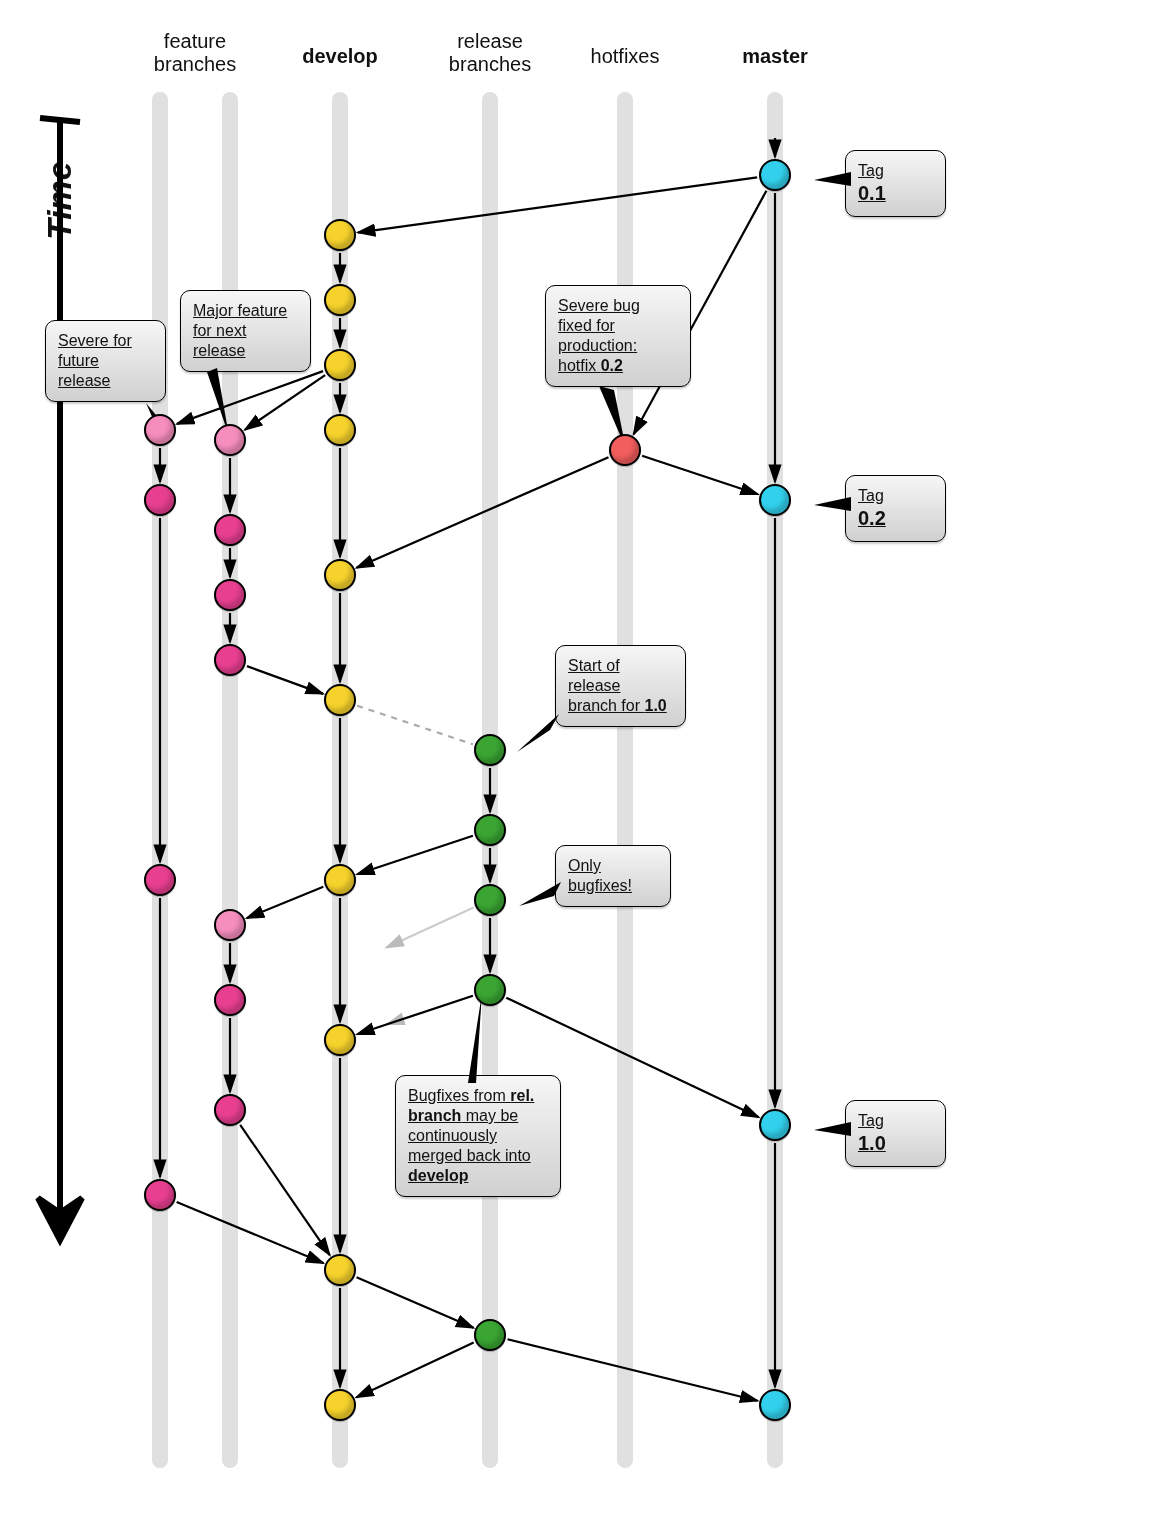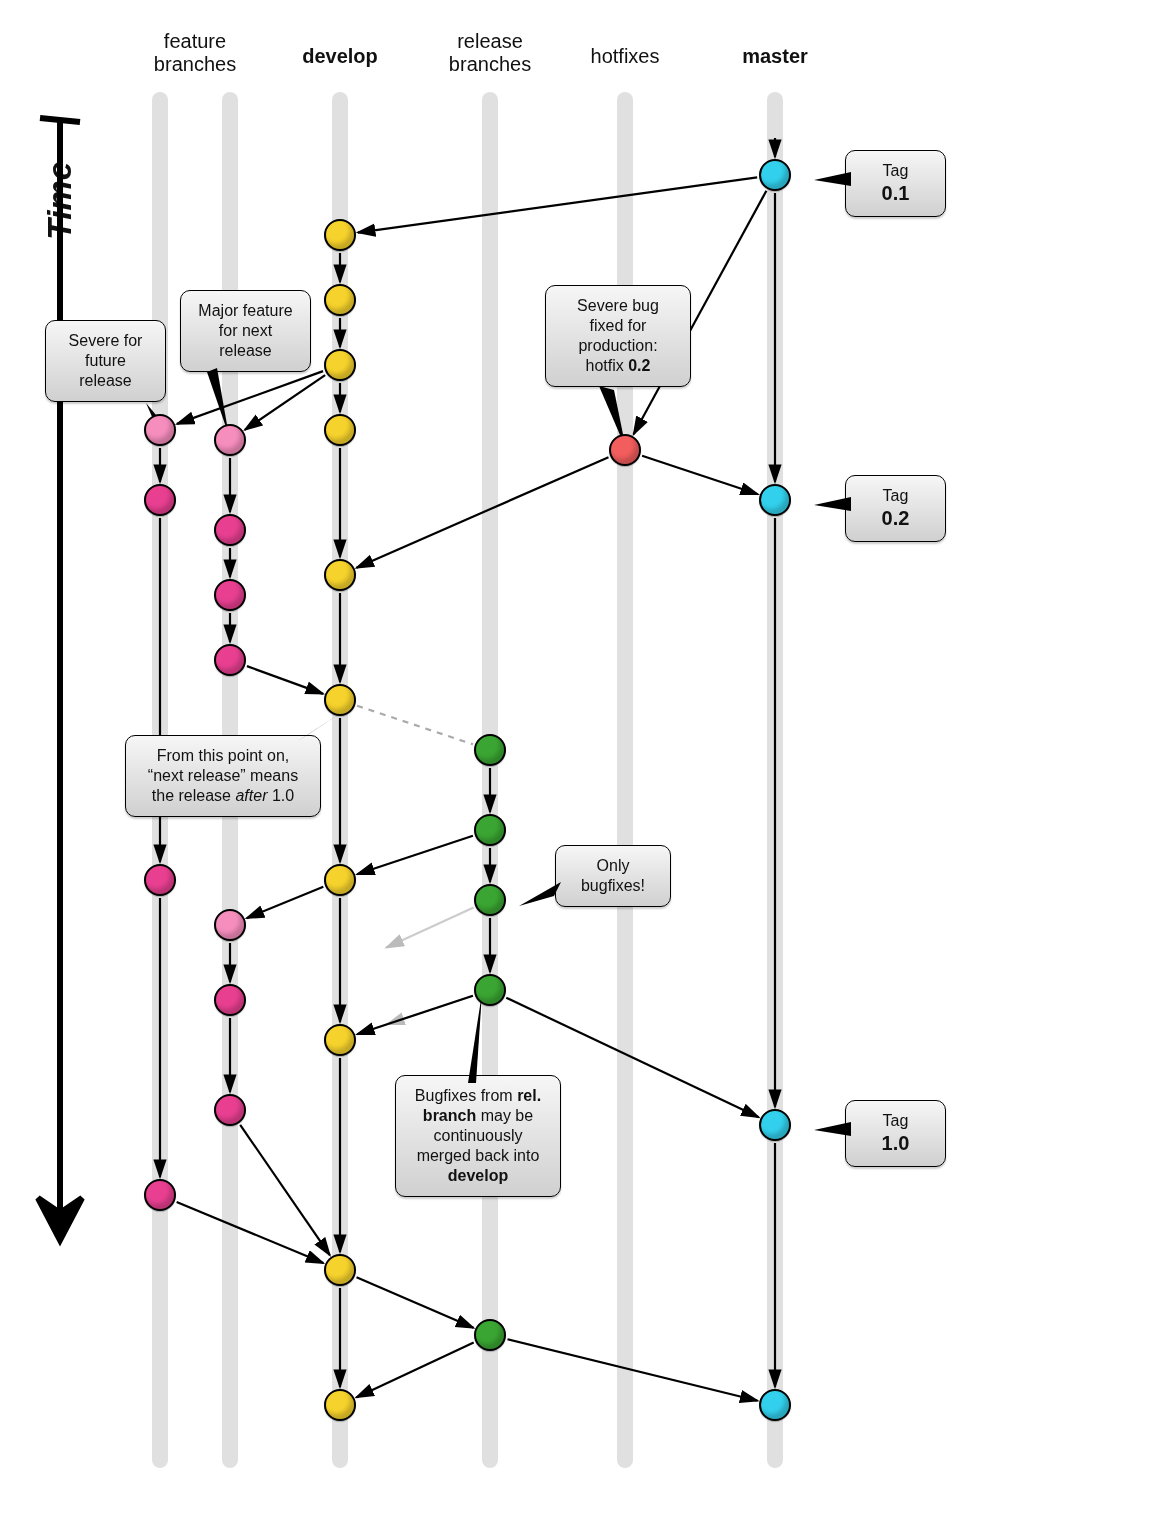--- a/index.html
+++ b/index.html
@@ -48,23 +48,24 @@
   .n-pinkl  { background: #f58dbd; }
   .n-red    { background: #f25d5d; }
   .n-green  { background: #3aa532; }
   .callout {
     position: absolute;
     background: linear-gradient(#f6f6f6, #d0d0d0);
     border: 1px solid #000;
     border-radius: 10px;
     padding: 10px 12px;
     font-size: 16px;
-    text-align: center;
+    text-align: left;
     line-height: 1.25;
     box-shadow: 0 2px 2px rgba(0,0,0,.2);
+    text-decoration: underline;
   }
   .tag-val { font-weight: 700; font-size: 20px; }
 </style>
 </head>
 <body>
 
 <div class="wrap">
 
   <div class="time-label">Time</div>
   <div class="lane-label sub" style="left:195px">feature<br>branches</div>
@@ -155,24 +156,24 @@
     <svg style="position:absolute;left:18px;top:75px" width="50" height="80">
         <path d="M18,2 L30,70 L8,6 Z" fill="#000"></path>
       </svg>
   </div>
   <div class="callout" style="left:545px;top:285px;width:120px">
     <span>Severe bug fixed for production: hotfix <b>0.2</b></span>
     <svg style="position:absolute;left:38px;top:98px" width="60" height="80">
         <path d="M15,2 L42,65 L30,6 Z" fill="#000"></path>
       </svg>
   </div>
-  <div class="callout" style="left:125px;top:735px;width:170px">
-    <span>From this point on, “next release” means the release <i>after</i> 1.0</span>
-    <svg style="position:absolute;left:170px;top:-25px" width="60" height="40">
-        <path d="M2,30 L45,2 L14,22 Z" fill="#000"></path>
+  <div class="callout" style="left:555px;top:645px;width:105px">
+    <span>Start of release branch for <b>1.0</b></span>
+    <svg style="position:absolute;left:-42px;top:66px" width="60" height="60">
+        <path d="M45,2 L3,40 L36,18 Z" fill="#000"></path>
       </svg>
   </div>
   <div class="callout" style="left:395px;top:1075px;width:140px">
     <span>Bugfixes from <b>rel. branch</b> may be continuously merged back into <b>develop</b></span>
     <svg style="position:absolute;left:60px;top:-85px" width="40" height="95">
         <path d="M12,92 L26,2 L20,92 Z" fill="#000"></path>
       </svg>
   </div>
   <div class="callout" style="left:555px;top:845px;width:90px">
     <span>Only bugfixes!</span>

